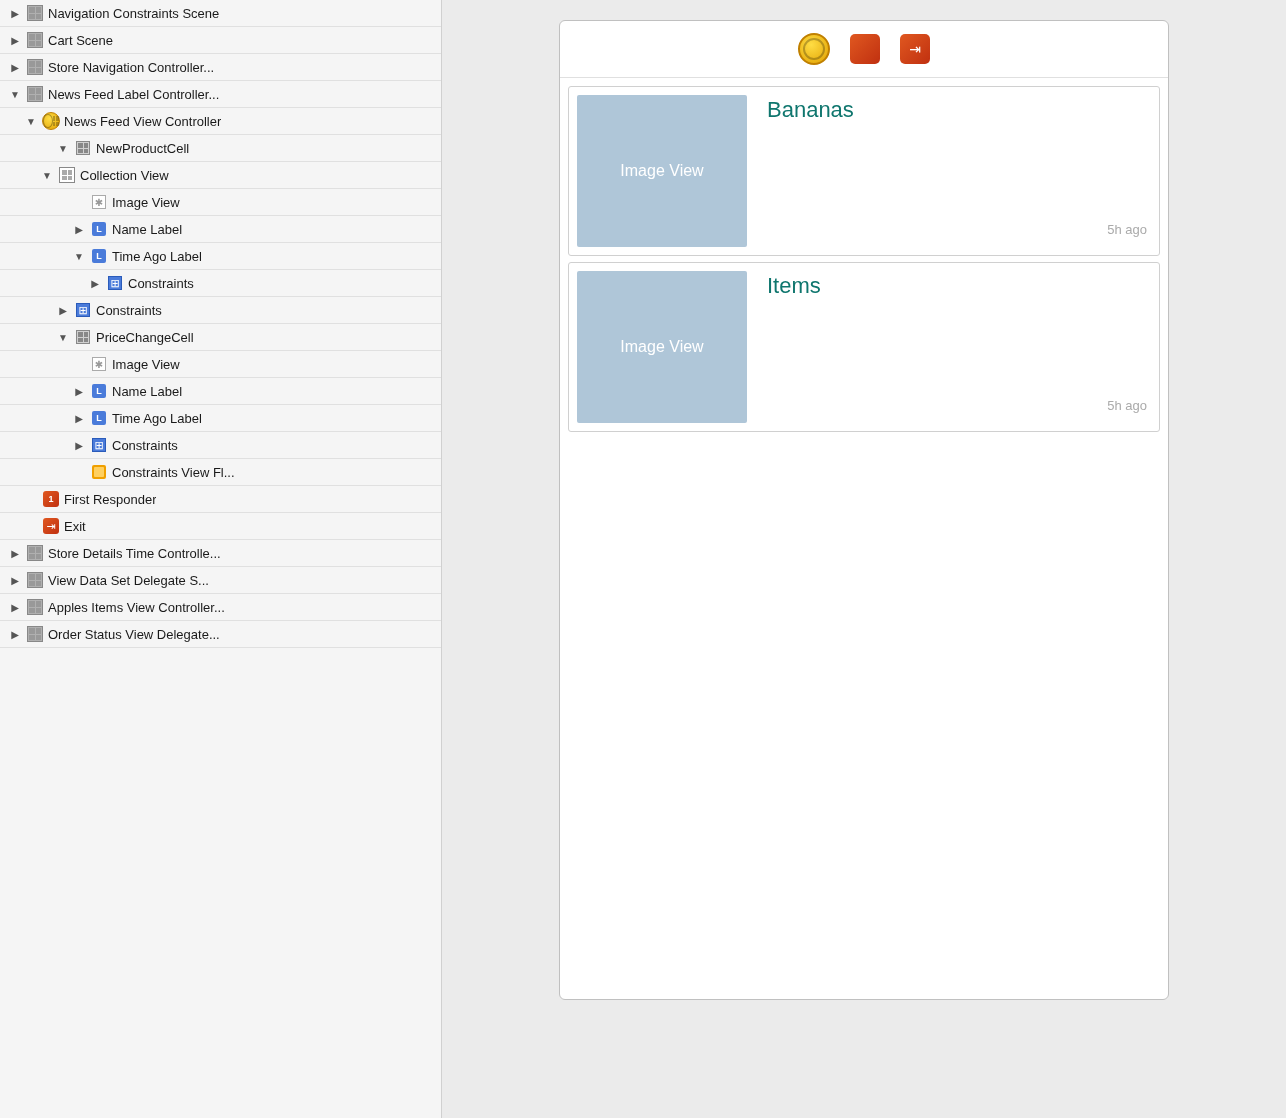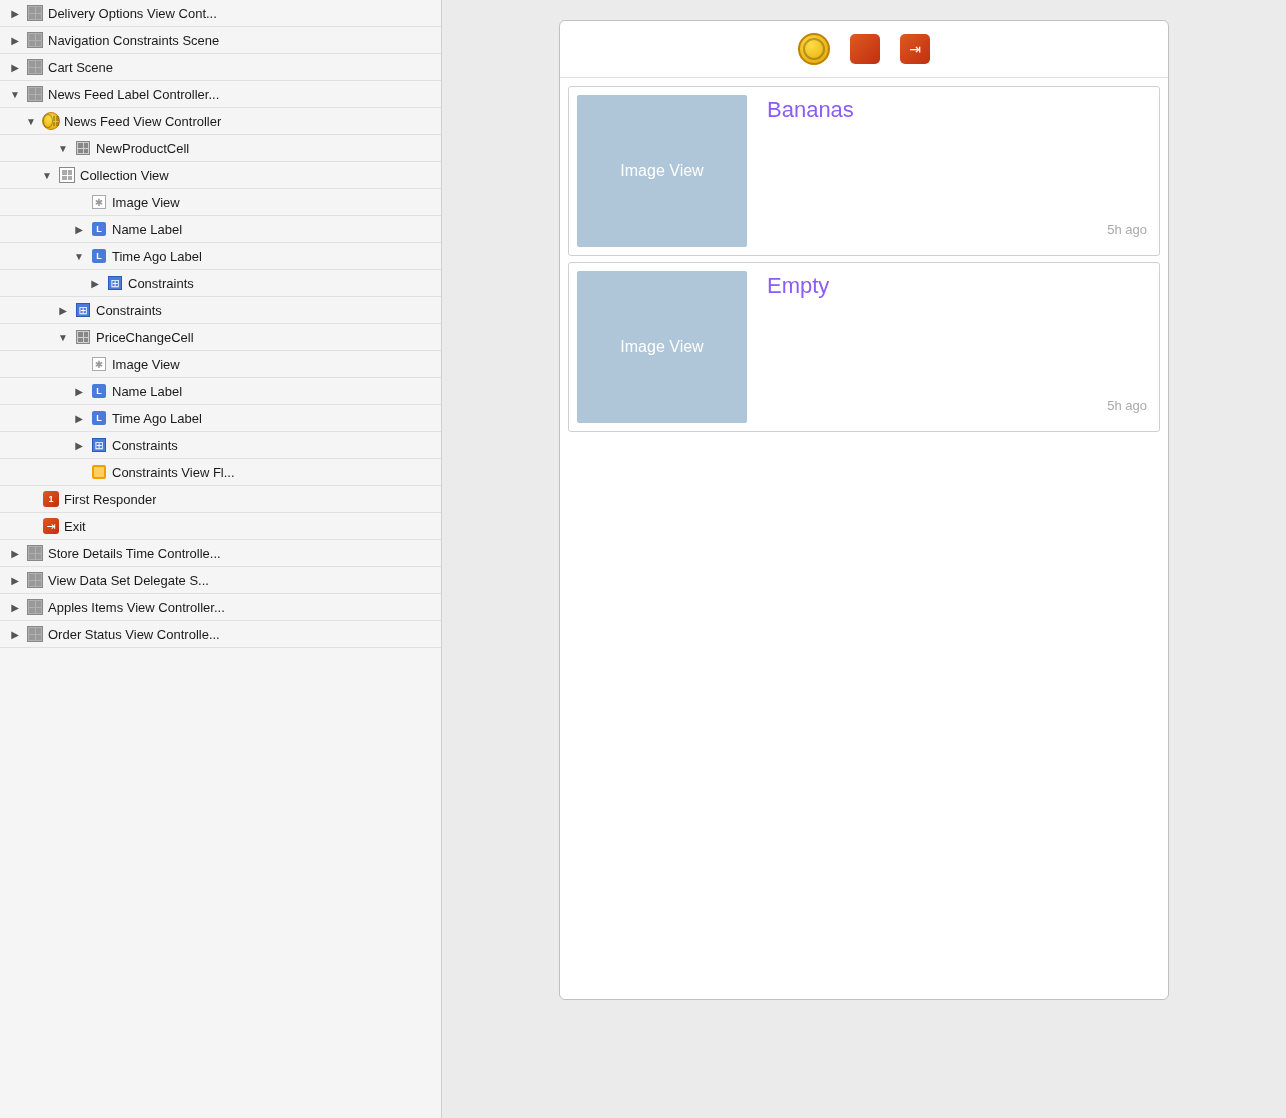--- a/index.html
+++ b/index.html
@@ -272,21 +272,21 @@
     .product-info {
       flex: 1;
       padding: 10px 12px;
       display: flex;
       flex-direction: column;
     }
 
     .product-name {
       font-size: 22px;
       font-weight: 400;
-      color: #8b5cf6;
+      color: #0f766e;
       margin-bottom: auto;
     }
 
     .product-time {
       font-size: 13px;
       color: #aaa;
       text-align: right;
       align-self: flex-end;
       margin-top: auto;
       padding-bottom: 8px;
@@ -295,34 +295,20 @@
     .canvas-empty {
       flex: 1;
       min-height: 400px;
     }
   </style>
 </head>
 <body>
 
 <div class="left-panel">
 
-<div class="tree-item indent-0">
-      <span class="chevron collapsed"></span>
-      <span class="icon-box">
-        <div class="icon-scene">
-          <div style="width: 12px; height: 12px; display: grid; grid-template-columns: 1fr 1fr; grid-template-rows: 1fr 1fr; gap: 1px;">
-            <div style="background: rgb(153, 153, 153);"></div>
-            <div style="background: rgb(153, 153, 153);"></div>
-            <div style="background: rgb(153, 153, 153);"></div>
-            <div style="background: rgb(153, 153, 153);"></div>
-          </div>
-        </div>
-      </span>
-      <span class="item-label">Delivery Options View Cont...</span>
-    </div>
     <div class="tree-item indent-0">
       <span class="chevron collapsed"></span>
       <span class="icon-box">
         <div class="icon-scene">
           <div style="width: 12px; height: 12px; display: grid; grid-template-columns: 1fr 1fr; grid-template-rows: 1fr 1fr; gap: 1px;">
             <div style="background: rgb(153, 153, 153);"></div>
             <div style="background: rgb(153, 153, 153);"></div>
             <div style="background: rgb(153, 153, 153);"></div>
             <div style="background: rgb(153, 153, 153);"></div>
           </div>
@@ -336,20 +322,34 @@
         <div class="icon-scene">
           <div style="width: 12px; height: 12px; display: grid; grid-template-columns: 1fr 1fr; grid-template-rows: 1fr 1fr; gap: 1px;">
             <div style="background: rgb(153, 153, 153);"></div>
             <div style="background: rgb(153, 153, 153);"></div>
             <div style="background: rgb(153, 153, 153);"></div>
             <div style="background: rgb(153, 153, 153);"></div>
           </div>
         </div>
       </span>
       <span class="item-label">Cart Scene</span>
+    </div>
+    <div class="tree-item indent-0">
+      <span class="chevron collapsed"></span>
+      <span class="icon-box">
+        <div class="icon-scene">
+          <div style="width: 12px; height: 12px; display: grid; grid-template-columns: 1fr 1fr; grid-template-rows: 1fr 1fr; gap: 1px;">
+            <div style="background: rgb(153, 153, 153);"></div>
+            <div style="background: rgb(153, 153, 153);"></div>
+            <div style="background: rgb(153, 153, 153);"></div>
+            <div style="background: rgb(153, 153, 153);"></div>
+          </div>
+        </div>
+      </span>
+      <span class="item-label">Store Navigation Controller...</span>
     </div>
     <div class="tree-item indent-0">
       <span class="chevron expanded"></span>
       <span class="icon-box">
         <div class="icon-scene">
           <div style="width: 12px; height: 12px; display: grid; grid-template-columns: 1fr 1fr; grid-template-rows: 1fr 1fr; gap: 1px;">
             <div style="background: rgb(153, 153, 153);"></div>
             <div style="background: rgb(153, 153, 153);"></div>
             <div style="background: rgb(153, 153, 153);"></div>
             <div style="background: rgb(153, 153, 153);"></div>
@@ -541,21 +541,21 @@
       <span class="icon-box">
         <div class="icon-scene">
           <div style="width: 12px; height: 12px; display: grid; grid-template-columns: 1fr 1fr; grid-template-rows: 1fr 1fr; gap: 1px;">
             <div style="background: rgb(153, 153, 153);"></div>
             <div style="background: rgb(153, 153, 153);"></div>
             <div style="background: rgb(153, 153, 153);"></div>
             <div style="background: rgb(153, 153, 153);"></div>
           </div>
         </div>
       </span>
-      <span class="item-label">Order Status View Controlle...</span>
+      <span class="item-label">Order Status View Delegate...</span>
     </div>
   </div>
 
 <div class="right-panel">
   <div class="canvas-frame">
     <div class="canvas-header">
       <div class="canvas-icon-yellow"></div>
       <div class="canvas-icon-red">
         <span></span>
       </div>
@@ -568,20 +568,20 @@
     <div class="product-card">
           <div class="product-image-placeholder">Image View</div>
           <div class="product-info">
             <div class="product-name">Bananas</div>
             <div class="product-time">5h ago</div>
           </div>
         </div>
         <div class="product-card">
           <div class="product-image-placeholder">Image View</div>
           <div class="product-info">
-            <div class="product-name">Empty</div>
+            <div class="product-name">Items</div>
             <div class="product-time">5h ago</div>
           </div>
         </div>
       </div>
     <div class="canvas-empty"></div>
   </div>
 </div>
 
 </body></html>

